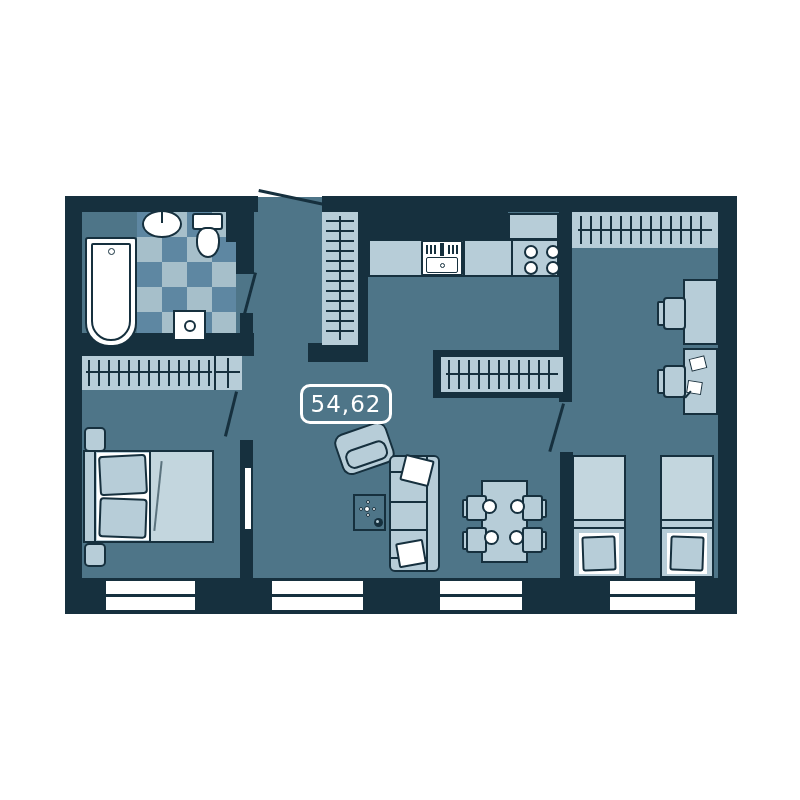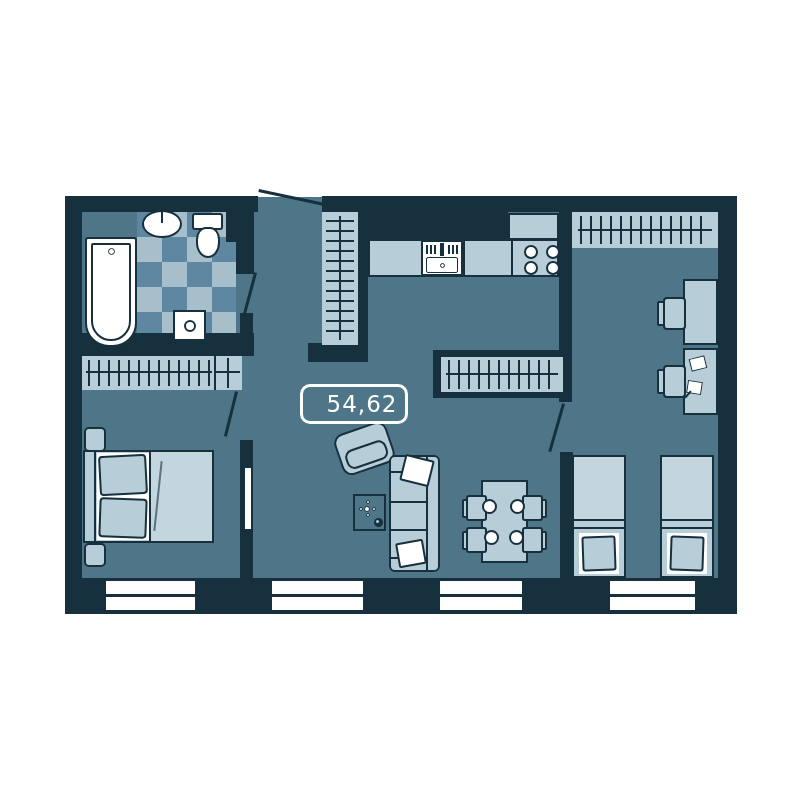--- a/index.html
+++ b/index.html
@@ -13,21 +13,21 @@
   .wh{position:absolute;background:var(--fix);border:2px solid var(--wall);box-sizing:border-box;}
   .line{position:absolute;background:var(--wall);}
   .leaf{position:absolute;height:0;border-top:3px solid var(--wall);transform-origin:0 0;}
   .ticks-h{position:absolute;background:repeating-linear-gradient(180deg,var(--wall) 0 2px,transparent 2px 10px);}
   .ticks-v{position:absolute;background:repeating-linear-gradient(90deg,var(--wall) 0 2px,transparent 2px 10px);}
   .checker{position:absolute;background:conic-gradient(var(--chk-l) 25%,var(--chk-d) 0 50%,var(--chk-l) 0 75%,var(--chk-d) 0);background-size:50px 50px;}
   .plate{position:absolute;width:15px;height:15px;background:var(--fix);border:2px solid var(--wall);border-radius:50%;box-sizing:border-box;}
   .burner{position:absolute;width:14px;height:14px;background:var(--fix);border:2px solid var(--wall);border-radius:50%;box-sizing:border-box;}
   .area-label{position:absolute;left:300px;top:384px;width:86px;height:34px;border:3px solid var(--label);
     border-radius:10px;color:var(--label);display:flex;align-items:center;justify-content:center;
-    font-size:23px;font-weight:500;letter-spacing:1px;padding-left:16px;}
+    font-size:23px;font-weight:500;letter-spacing:1px;}
 </style>
 </head>
 <body>
 
 <div class="plan" style="--wall: #16303e; --floor: #4e7588; --lite: #b7cdd8; --lite2: #c3d6de; --chk-l: #a6bfca; --chk-d: #5e87a2; --fix: #ffffff; --label: #ffffff;">
 
   <div class="abs" style="left:82px;top:212px;width:636px;height:366px;background:var(--floor);"></div>
   <div class="abs" style="left:258px;top:197px;width:64px;height:15px;background:var(--floor);"></div>
 
   <div class="checker" style="left:137px;top:212px;width:99px;height:121px;"></div>

